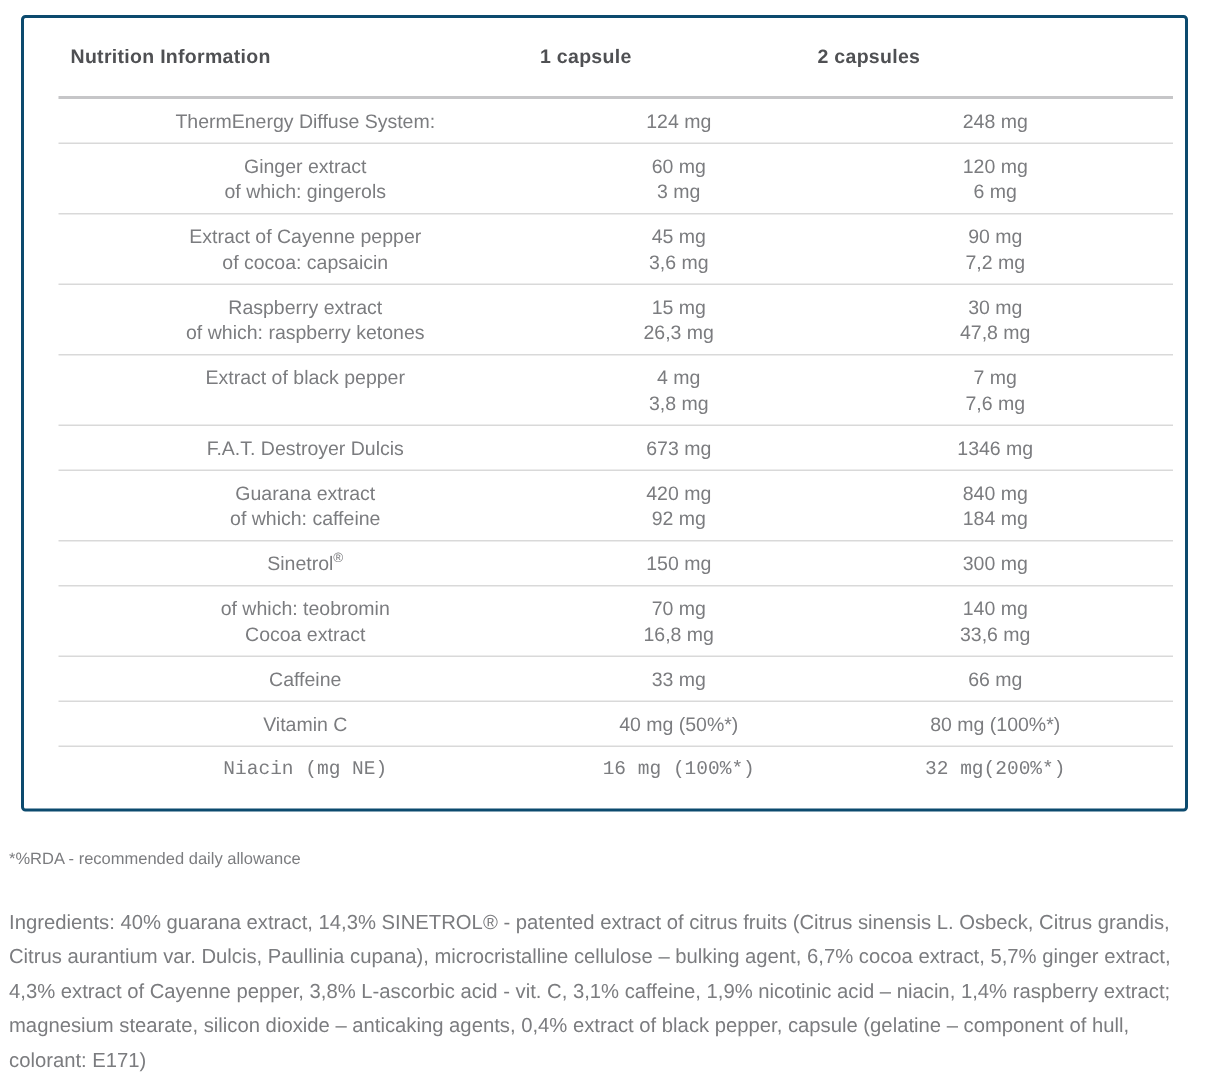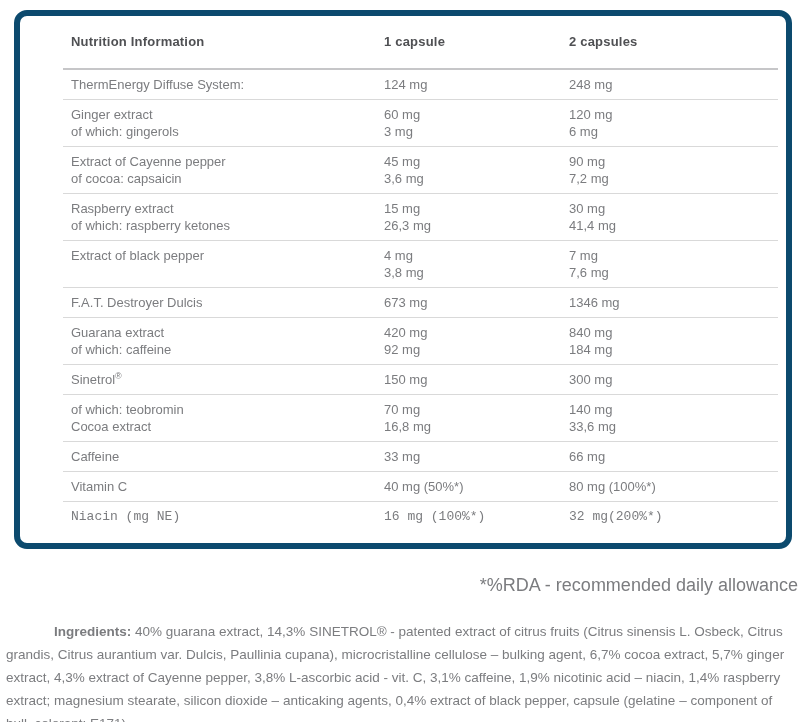--- a/index.html
+++ b/index.html
@@ -6,23 +6,23 @@
   body {
     width: 806px;
     font-family: "Liberation Sans", sans-serif;
     color: #7b7c7f;
     -webkit-font-smoothing: antialiased;
   }
   .page { width: 806px; min-height: 722px; box-sizing: border-box; }
 
   .card {
     margin: 10px 14px 0 14px;
-    border: 6px solid #0c4a6e;
-    border-radius: 13px;
-    padding: 0 8px 8px 43px;
+    border: 2px solid #0c4a6e;
+    border-radius: 3px;
+    padding: 0 8px 8px 23px;
     box-sizing: border-box;
   }
 
   .grid-row {
     display: grid;
     grid-template-columns: 321px 185px 1fr;
   }
 
   .thead {
     padding: 18px 0 19px 0;
@@ -37,35 +37,34 @@
     padding: 6px 0;
     border-bottom: 1px solid #d9d9d9;
     font-size: 13px;
     line-height: 17px;
   }
   .row:last-child { border-bottom: none; padding-bottom: 10px; font-family: Liberation Mono, monospace; }
 
   .cell { min-width: 0; }
   .c1 { padding-left: 8px; }
 
-  .ln { display: block; }
+  .ln { display: block; text-align: center; }
   sup { font-size: 9px; line-height: 0; }
 
   .footnote {
     margin: 26px 8px 0 6px;
-    font-size: 18px;
-    text-align: right;
+    font-size: 11px;
   }
 
   .ingredients {
     margin: 24px 8px 0 6px;
     font-size: 13.5px;
     line-height: 23px;
   }
-  .bold { font-weight: bold; margin-left: 48px; }
+  .bold { font-weight: normal; }
 </style>
 </head>
 <body>
 
 <div class="page">
 
   <div class="card">
 
     <div class="grid-row thead">
       <div class="cell c1">Nutrition Information</div>
@@ -121,21 +120,21 @@
         <div class="cell c1">
           <span class="ln">Raspberry extract</span>
           <span class="ln">of which: raspberry ketones</span>
         </div>
         <div class="cell">
           <span class="ln">15 mg</span>
           <span class="ln">26,3 mg</span>
         </div>
         <div class="cell">
           <span class="ln">30 mg</span>
-          <span class="ln">41,4 mg</span>
+          <span class="ln">47,8 mg</span>
         </div>
       </div>
 
       <div class="grid-row row">
         <div class="cell c1">
           <span class="ln">Extract of black pepper</span>
         </div>
         <div class="cell">
           <span class="ln">4 mg</span>
           <span class="ln">3,8 mg</span>

